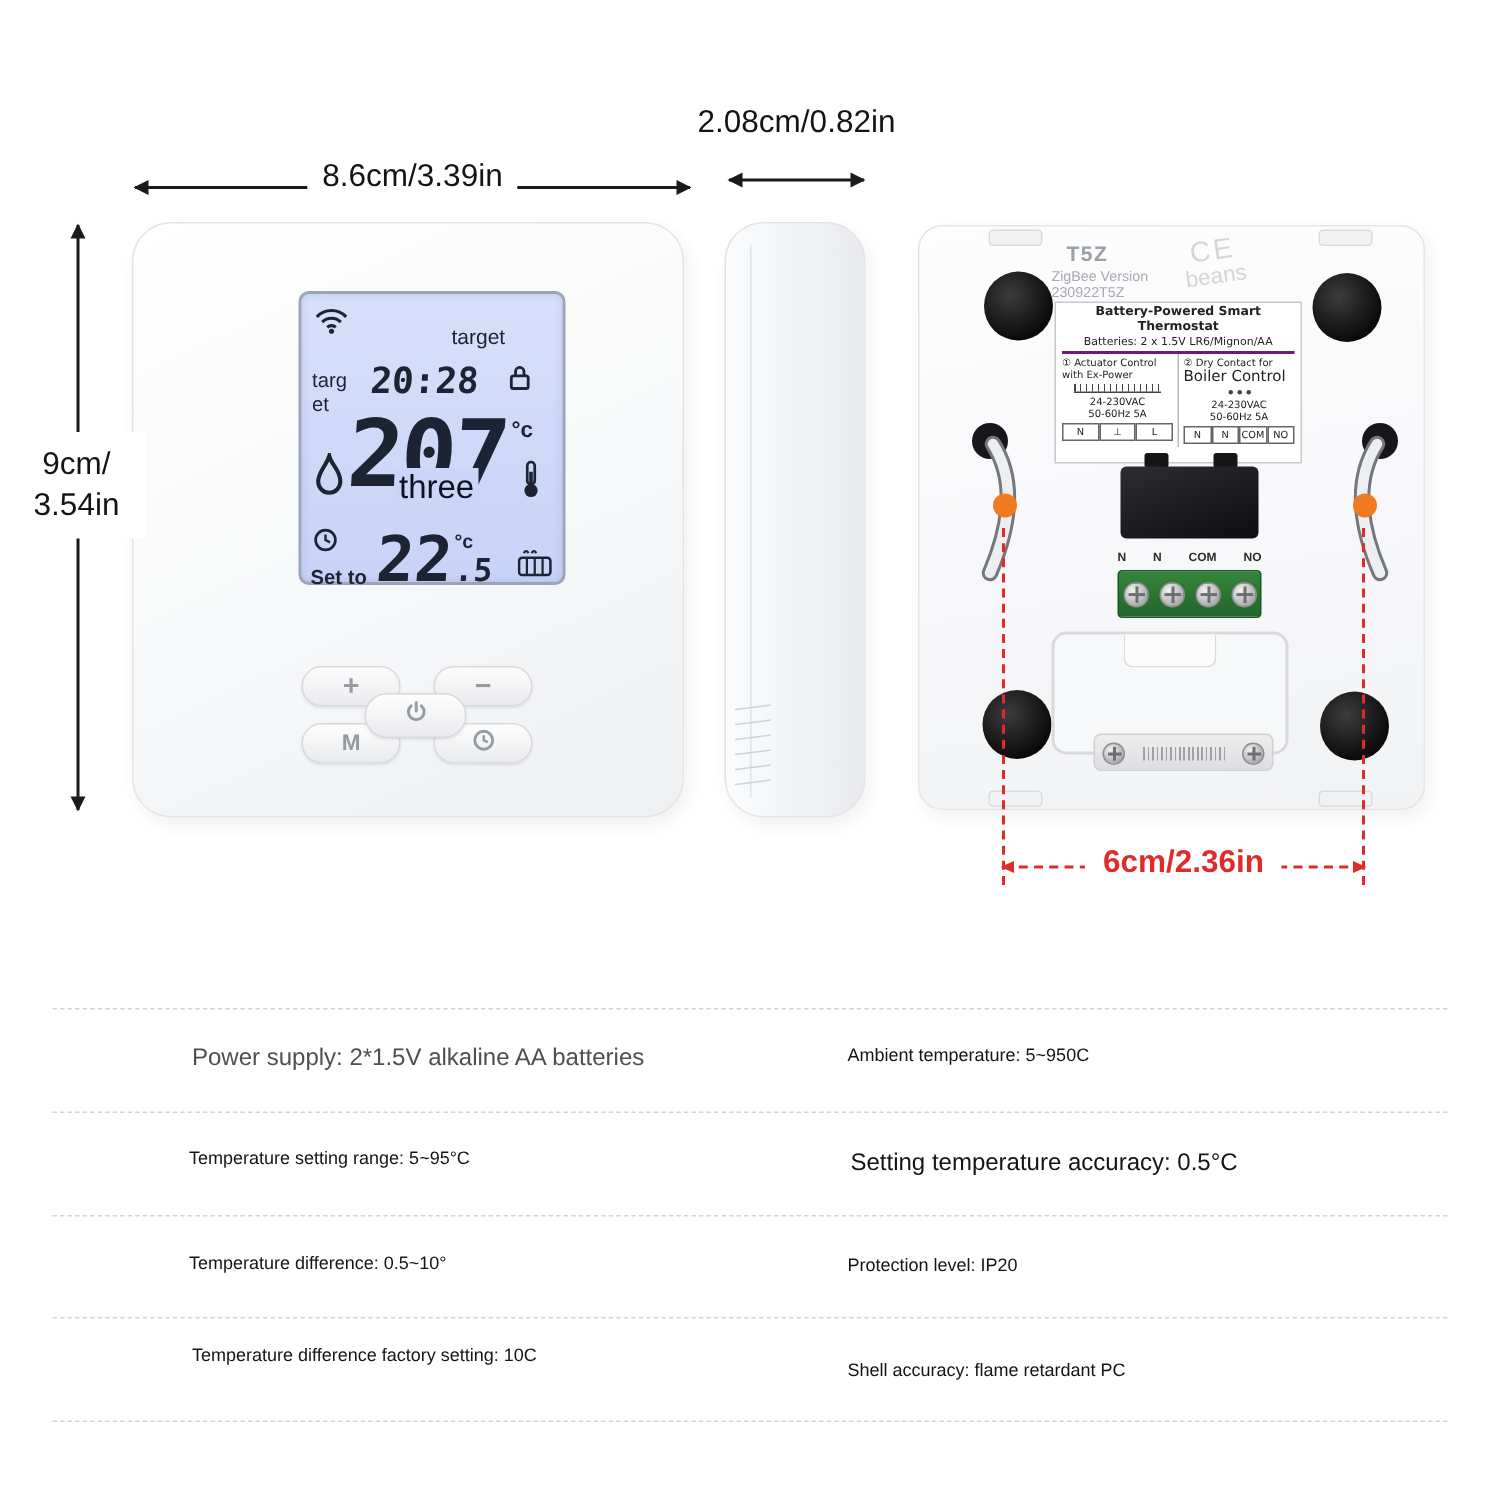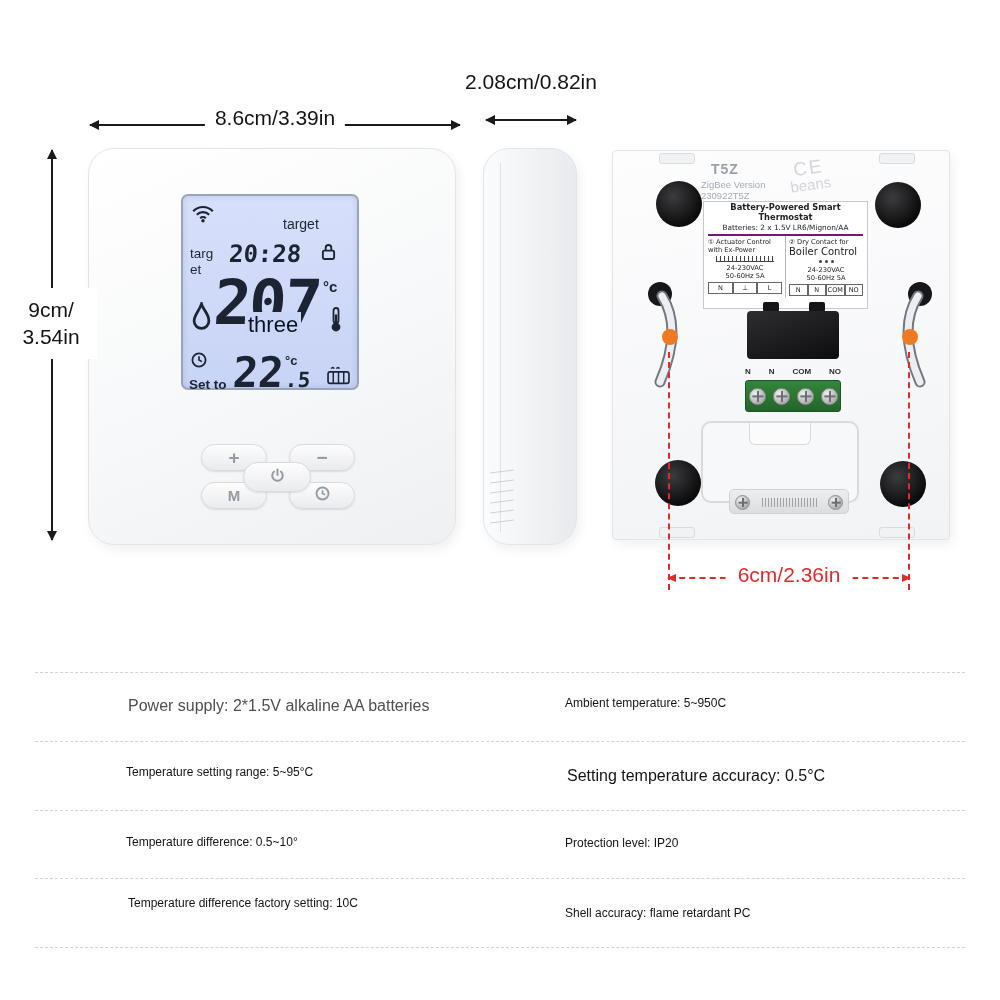--- a/index.html
+++ b/index.html
@@ -19,21 +19,21 @@
   .mline-v::before { top:-1px; border-bottom:10px solid #1a1a1a; }
   .mline-v::after  { bottom:-1px; border-top:10px solid #1a1a1a; }
   .mtext { position:absolute; background:#fff; font-size:21px; color:#141414; padding:2px 10px; white-space:nowrap; z-index:2; }
 
   .red-v { position:absolute; width:0; border-left:2px dashed #e02b2b; z-index:1; }
   .red-h { position:absolute; height:0; border-top:2px dashed #e02b2b; z-index:1; }
   .red-h::before, .red-h::after { content:""; position:absolute; top:-5px; width:0; height:0;
     border-top:4px solid transparent; border-bottom:4px solid transparent; }
   .red-h::before { left:-2px; border-right:9px solid #e02b2b; }
   .red-h::after { right:-2px; border-left:9px solid #e02b2b; }
-  .red-text { position:absolute; background:#fff; color:#e02b2b; font-size:21px; padding:1px 12px; white-space:nowrap; z-index:2; }
+  .red-text { position:absolute; background:#fff; color:#e02b2b; font-size:21px; padding:1px 12px; white-space:nowrap; z-index:2;font-weight:bold; }
 
   .device { position:absolute; background:linear-gradient(155deg,#ffffff 0%,#f7f8f9 55%,#eef0f2 100%);
     border:1px solid #e2e4e6; box-shadow:3px 5px 12px rgba(0,0,0,.06); }
 
   .lcd { position:absolute; background:linear-gradient(180deg,#d7dffa 0%,#c8d4f6 100%);
     border:2px solid #9aa4bb; border-radius:7px; box-shadow:inset 0 0 6px rgba(40,60,110,.15); color:#1c2433; }
   .seg { font-family:"DejaVu Sans Mono", monospace; font-weight:bold; color:#1c2433;
     display:inline-block; transform:skewX(-4deg); line-height:1; }
 
   .pillbtn { position:absolute; border-radius:15px; background:linear-gradient(180deg,#fdfdfd,#eaebee);
@@ -67,21 +67,21 @@
   <div class="mline-h" style="left:486px; top:119px; width:90px;"></div>
   <div class="mtext" style="left:531px; top:68px; transform:translateX(-50%);">2.08cm/0.82in</div>
 
   <div class="mline-v" style="left:51px; top:150px; height:390px;"></div>
   <div class="mtext" style="left:5px; top:288px; width:92px; padding:8px 0; text-align:center; line-height:1.3;">
     <span>9cm/</span><br>
     <span>3.54in</span>
   </div>
 
   <div class="device" style="left:88px; top:148px; width:368px; height:397px; border-radius:26px;">
-    <div class="lcd" style="left:92px; top:45px; width:178px; height:196px;padding-left:31px;">
+    <div class="lcd" style="left:110px; top:45px; width:178px; height:196px;padding-left:31px;">
       <span class="abs" style="left:8px; top:8px;">
         <svg width="24" height="19" viewBox="0 0 24 19">
           <path d="M2.2 7.2 A13.5 13.5 0 0 1 21.8 7.2" fill="none" stroke="#1c2433" stroke-width="2.1"></path>
           <path d="M5.8 10.8 A8.6 8.6 0 0 1 18.2 10.8" fill="none" stroke="#1c2433" stroke-width="2.1"></path>
           <path d="M9.2 14.2 A4 4 0 0 1 14.8 14.2" fill="none" stroke="#1c2433" stroke-width="2.1"></path>
           <circle cx="12" cy="16.8" r="1.7" fill="#1c2433"></circle>
         </svg>
       </span>
       <span class="abs" style="left:100px; top:20px; font-size:14px;">target</span>
       <div class="abs" style="left:7px; top:50px; font-size:13.5px; line-height:1.15;">
@@ -162,21 +162,21 @@
     <div class="abs" style="left:6px; top:322px;">
       <div style="width:24px;height:1px;background:#cfd1d4;margin-bottom:9px;transform:rotate(-7deg);"></div>
       <div style="width:24px;height:1px;background:#cfd1d4;margin-bottom:9px;transform:rotate(-7deg);"></div>
       <div style="width:24px;height:1px;background:#cfd1d4;margin-bottom:9px;transform:rotate(-7deg);"></div>
       <div style="width:24px;height:1px;background:#cfd1d4;margin-bottom:9px;transform:rotate(-7deg);"></div>
       <div style="width:24px;height:1px;background:#cfd1d4;margin-bottom:9px;transform:rotate(-7deg);"></div>
       <div style="width:24px;height:1px;background:#cfd1d4;margin-bottom:9px;transform:rotate(-7deg);"></div>
     </div>
   </div>
 
-  <div class="device" style="left:612px; top:150px; width:338px; height:390px; border-radius:4px; background:linear-gradient(170deg,#fdfdfe,#f2f3f5);">
+  <div class="device" style="left:612px; top:150px; width:338px; height:390px; border-radius:16px; background:linear-gradient(170deg,#fdfdfe,#f2f3f5);">
     <div class="tab" style="left:46px; top:2px; width:36px; height:11px;"></div>
     <div class="tab" style="left:266px; top:2px; width:36px; height:11px;"></div>
     <div class="tab" style="left:46px; top:376px; width:36px; height:11px;"></div>
     <div class="tab" style="left:266px; top:376px; width:36px; height:11px;"></div>
 
     <div class="abs" style="left:98px; top:10px; font-size:14px; font-weight:bold; color:#9aa0a8; letter-spacing:1px;">T5Z</div>
     <div class="abs" style="left:88px; top:28px; font-size:9.5px; color:#a6abb2;">ZigBee Version</div>
     <div class="abs" style="left:88px; top:39px; font-size:9.5px; color:#a6abb2;">230922T5Z</div>
     <div class="abs" style="left:176px; top:6px; color:#d3d5d9; transform:rotate(-8deg); text-align:center;">
       <div style="font-size:19px; letter-spacing:2px;">CE</div>

